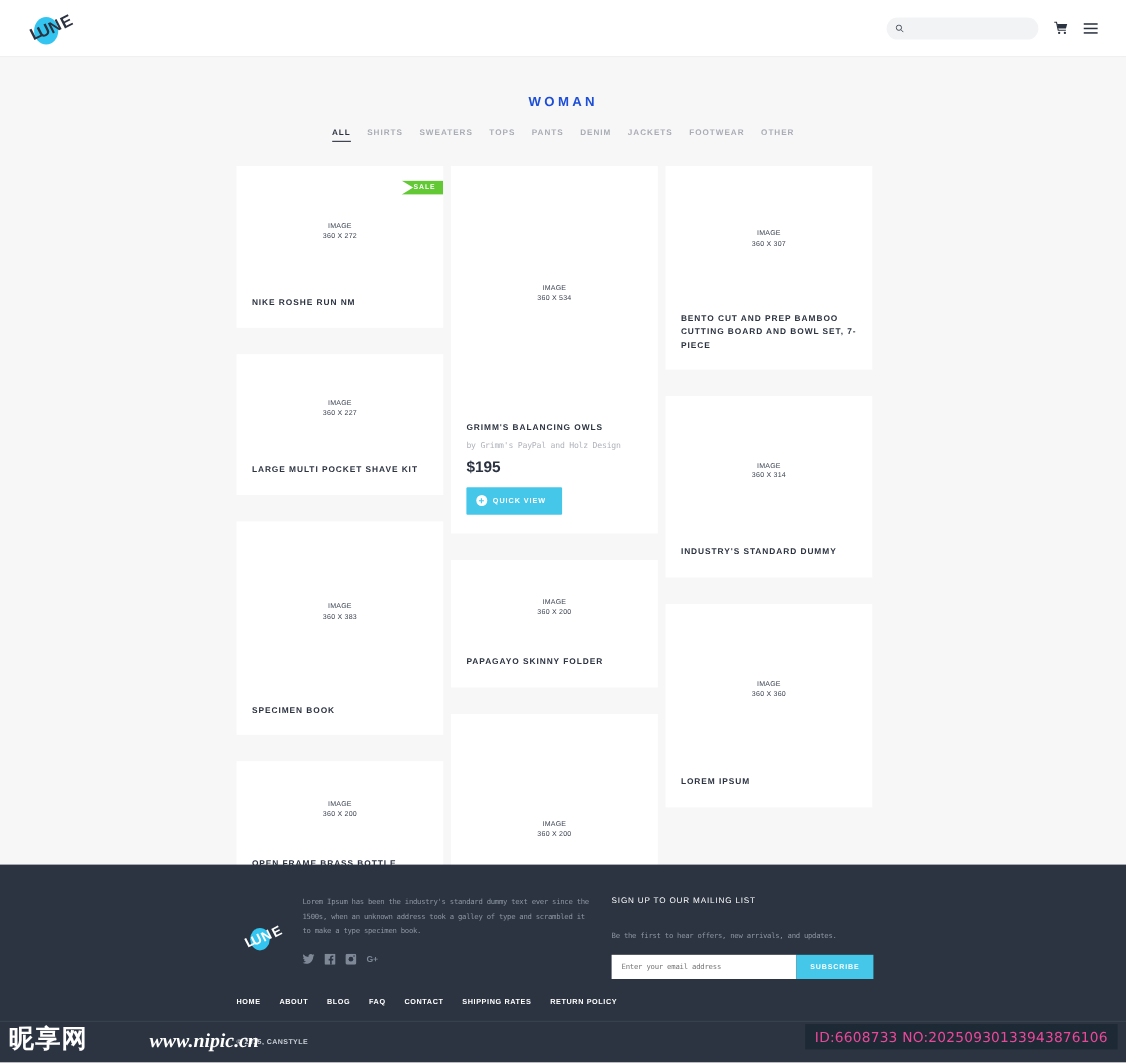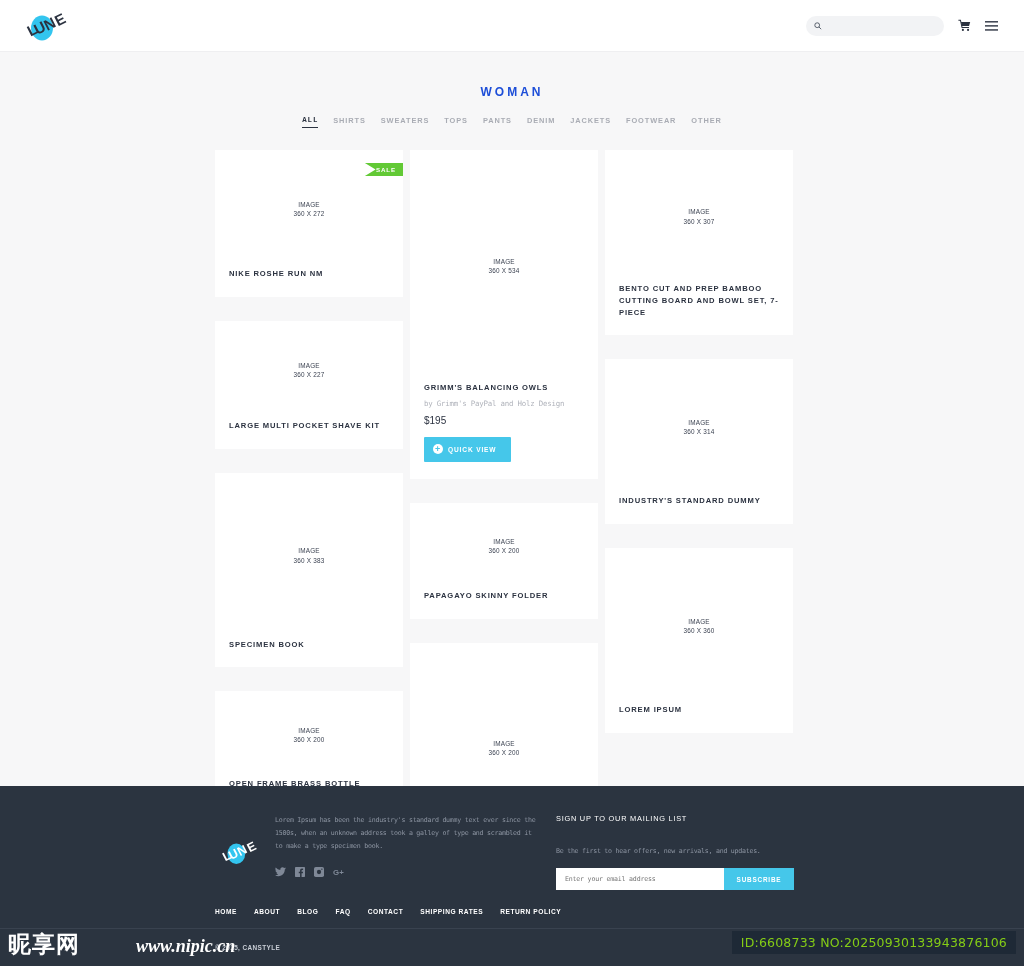--- a/index.html
+++ b/index.html
@@ -44,21 +44,21 @@
   }
   .tabs {
     display: flex; justify-content: center; gap: 15px;
     margin-top: 17px;
   }
   .tab {
     font-size: 7.4px; letter-spacing: 0.9px; font-weight: 700;
     color: #a9acb4; cursor: pointer; padding-bottom: 3px;
     text-transform: uppercase;
   }
-  .tab.active { color: #2b3240; border-bottom: 1.5px solid #2b3240; font-family: Liberation Mono, monospace; }
+  .tab.active { color: #2b3240; border-bottom: 1.5px solid #2b3240; }
 
   
   .grid {
     margin: 22px auto 0; width: 594px;
     display: flex; gap: 7px; align-items: flex-start;
   }
   .col { display: flex; flex-direction: column; gap: 24px; width: 188px; }
 
   .card {
     background: #ffffff; position: relative;
@@ -74,21 +74,21 @@
   .card-body { padding: 0 14px 17px; }
   .card-title {
     font-size: 7.6px; font-weight: 700; letter-spacing: .85px;
     color: #2b3240; line-height: 1.55; text-transform: uppercase;
   }
   .card-vendor {
     font-size: 7.4px; color: #b0b3bb; margin-top: 5px;
     font-family: "DejaVu Sans Mono", monospace; letter-spacing: -0.2px;
   }
   .card-price {
-    font-size: 10px; font-weight: 400; color: #2b3240; margin-top: 7px;
+    font-size: 14px; font-weight: 700; color: #2b3240; margin-top: 7px;
   }
   .sale-badge {
     position: absolute; top: 13px; right: 0;
     background: #62c935; color: #fff;
     font-size: 6.2px; font-weight: 700; letter-spacing: .9px;
     padding: 3px 7px 3px 11px; height: 13px;
     display: flex; align-items: center;
     clip-path: polygon(0 0, 100% 0, 100% 100%, 0 100%, 28% 50%);
   }
   .quick-view {
@@ -179,21 +179,21 @@
     font-size: 23px; font-weight: 700; color: #fff;
     font-family: Liberation Sans, sans-serif; letter-spacing: 1px;
     line-height: 1;
   }
   .wm-url {
     font-size: 18px; font-weight: 700; font-style: italic; color: #fff;
     font-family: "Liberation Serif", serif; line-height: 1; margin-left: 48px;
   }
   .id-badge {
     position: absolute; right: 8px; bottom: 12px;
-    background: #1e2936; color: #84cc16;
+    background: #1e2936; color: #ec4899;
     font-size: 12.5px; padding: 4px 9px;
     font-family: "DejaVu Sans", sans-serif; z-index: 20;
     letter-spacing: .2px;
   }
 </style>
 </head>
 <body>
 
 <div class="page">
 

